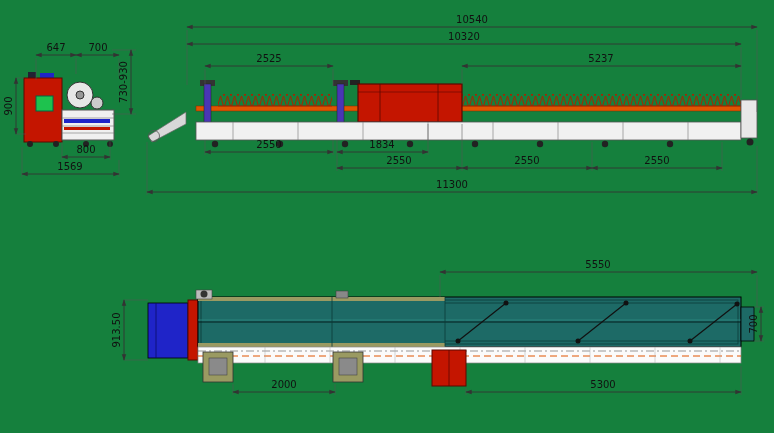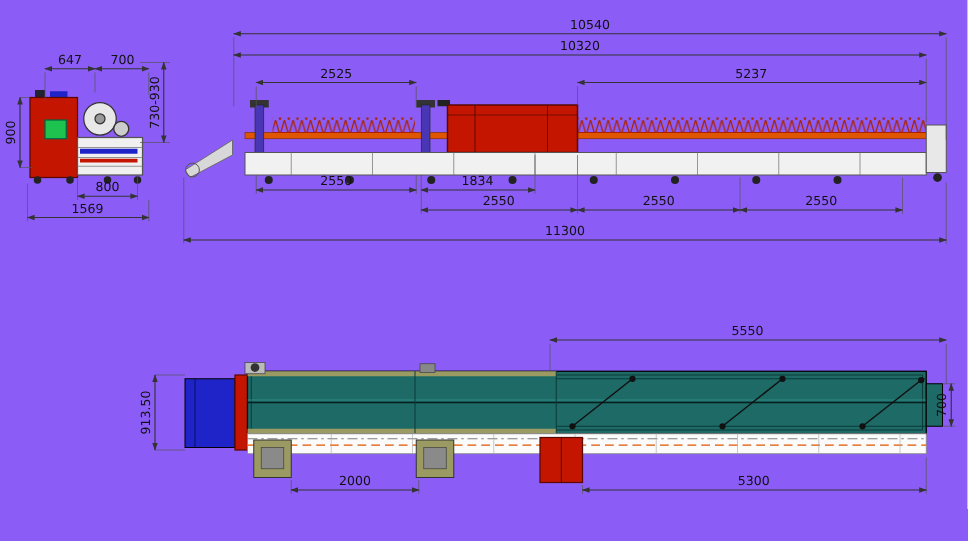--- a/index.html
+++ b/index.html
@@ -1,16 +1,16 @@
 <!DOCTYPE html>
 <html><head>
 <meta charset="utf-8">
 <style>
   html,body{margin:0;padding:0;background:#ffffff;}
-  .canvas{position:relative;width:774px;height:433px;background:#8b5cf6;overflow:hidden;}
+  .canvas{position:relative;width:774px;height:433px;background:#15803d;overflow:hidden;}
   svg{display:block;}
   .dim{stroke:#333;stroke-width:0.9;fill:none;}
   .ext{stroke:#555;stroke-width:0.55;fill:none;}
   .dtxt{font:10px "DejaVu Sans","Liberation Sans",sans-serif;fill:#111;text-anchor:middle;}
   .thin{stroke:#777;stroke-width:0.6;}
 </style>
 </head>
 <body>
 
 <div class="canvas">

